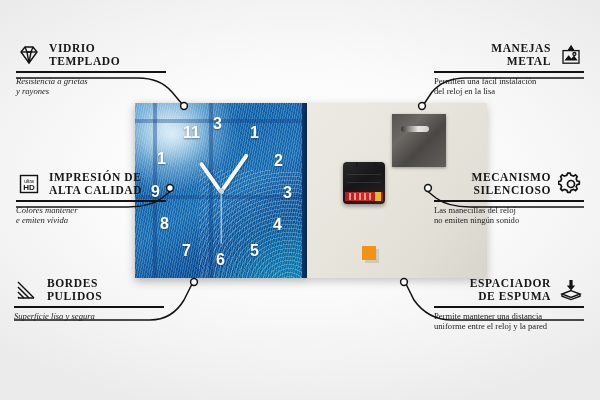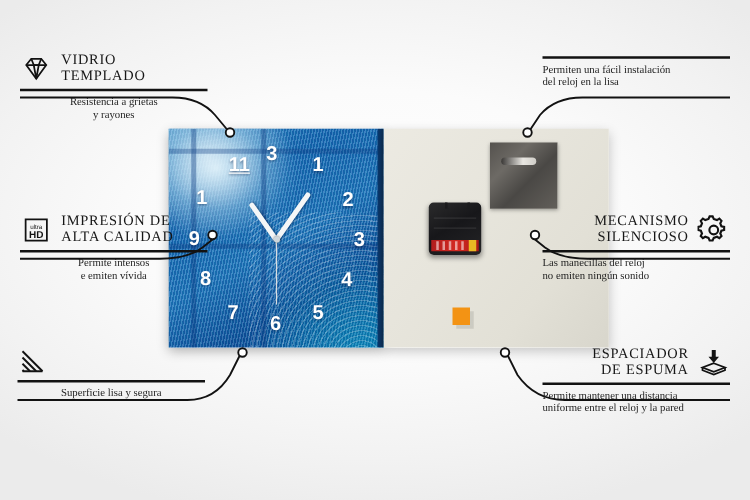--- a/index.html
+++ b/index.html
@@ -84,30 +84,30 @@
   .mech .ridge{position:absolute;left:4px;right:4px;height:1px;background:rgba(255,255,255,.10);}
   .spacer{
     position:absolute;left:55px;top:143px;width:14px;height:14px;background:#f39314;
     box-shadow:3px 3px 0 rgba(0,0,0,.10);
   }
 
   
   .callout{position:absolute;}
   .callout .head{display:flex;align-items:center;gap:7px;}
   .callout .titles{
-    font-family:"Liberation Serif",serif;font-weight:normal;letter-spacing:.6px;
+    font-family:"Liberation Serif",serif;font-weight:bold;letter-spacing:.6px;
     font-size:11.5px;line-height:13px;color:#161616;text-transform:uppercase;
   }
   .callout .rule{height:1.6px;background:#121212;margin-top:3px;}
   .callout .desc{
     font-family:"Liberation Serif",serif;font-size:8.6px;line-height:10.5px;
     color:#1d1d1d;margin-top:3px;
   }
   .left-c  .titles{text-align:left;}
-  .left-c  .desc{text-align:center;}
+  .left-c  .desc{text-align:left;font-style:italic;}
   .right-c .head{justify-content:flex-end;}
   .right-c .titles{text-align:right;}
   .right-c .desc{text-align:left;}
   .icon{width:26px;height:24px;flex:0 0 26px;}
   .icon svg{display:block;width:100%;height:100%;}
 
   svg.wires{position:absolute;left:0;top:0;width:600px;height:400px;pointer-events:none;}
 </style>
 </head>
 <body>
@@ -128,21 +128,21 @@
       <span class="numeral" style="left:115px;top:22px;">1</span>
       <span class="numeral" style="left:139px;top:50px;">2</span>
       <span class="numeral" style="left:148px;top:82px;">3</span>
       <span class="numeral" style="left:138px;top:114px;">4</span>
       <span class="numeral" style="left:115px;top:140px;">5</span>
       <span class="numeral" style="left:81px;top:149px;">6</span>
       <span class="numeral" style="left:47px;top:140px;">7</span>
       <span class="numeral" style="left:25px;top:113px;">8</span>
       <span class="numeral" style="left:16px;top:81px;">9</span>
       <span class="numeral" style="left:22px;top:48px;">1</span>
-      <span class="numeral" style="left:48px;top:22px;text-decoration:underline;">11</span>
+      <span class="numeral" style="left:48px;top:22px;">11</span>
 
       <div class="hand" style="left:86px;top:87px;width:36px;height:4px;transform:rotate(-125deg);"></div>
       <div class="hand" style="left:86px;top:87px;width:46px;height:4px;transform:rotate(-55deg);"></div>
       <div class="hand-sec" style="left:86px;top:88px;width:52px;height:1.4px;transform:rotate(90deg);"></div>
       <div class="hub" style="left:84px;top:86px;"></div>
       <div class="edge"></div>
     </div>
 
     <div class="panel-back">
       <div class="hanger">
@@ -217,46 +217,66 @@
           <text x="13" y="18.4" text-anchor="middle" font-family="Liberation Sans, sans-serif" font-size="8" font-weight="bold" fill="#121212">HD</text>
         </svg>
       </span>
       <div class="titles">
         <div>IMPRESIÓN DE</div>
         <div>ALTA CALIDAD</div>
       </div>
     </div>
     <div class="rule"></div>
     <div class="desc">
-      <div>Permite intensos</div>
+      <div>Colores mantener</div>
       <div>e emiten vívida</div>
     </div>
   </div>
 
   <div class="callout left-c" style="left:14px;top:277px;width:150px;">
     <div class="head">
       <span class="icon">
         <svg viewBox="0 0 26 24">
             <g stroke="#121212" stroke-width="1.5" fill="none">
           <path d="M4 4 L20 20"></path>
               <path d="M4 9 L15 20"></path>
               <path d="M4 14 L10 20"></path>
               <path d="M4 19 L5 20"></path>
           <path d="M4 20 H20"></path>
         </g>
           </svg>
       </span>
+      <div class="titles">
+        <div>BORDES</div>
+        <div>PULIDOS</div>
+      </div>
     </div>
     <div class="rule"></div>
     <div class="desc">
       <div>Superficie lisa y segura</div>
     </div>
   </div>
 
   <div class="callout right-c" style="left:434px;top:42px;width:150px;">
+    <div class="head">
+      <div class="titles">
+        <div>MANEJAS</div>
+        <div>METAL</div>
+      </div>
+      <span class="icon">
+        <svg viewBox="0 0 26 24">
+            <g fill="none" stroke="#121212" stroke-width="1.3">
+          <path d="M13 3 L10.4 7 H15.6 Z" fill="#121212"></path>
+          <rect x="5" y="7.6" width="16" height="12.6"></rect>
+          <path d="M6.4 17.6 L10.6 12.2 L13.4 15.6 L16 12.6 L19.6 17.6 Z" fill="#121212" stroke="none"></path>
+          <circle cx="16.4" cy="11" r="1.5"></circle>
+        </g>
+          </svg>
+      </span>
+    </div>
     <div class="rule"></div>
     <div class="desc">
       <div>Permiten una fácil instalación</div>
       <div>del reloj en la lisa</div>
     </div>
   </div>
 
   <div class="callout right-c" style="left:434px;top:277px;width:150px;">
     <div class="head">
       <div class="titles">

